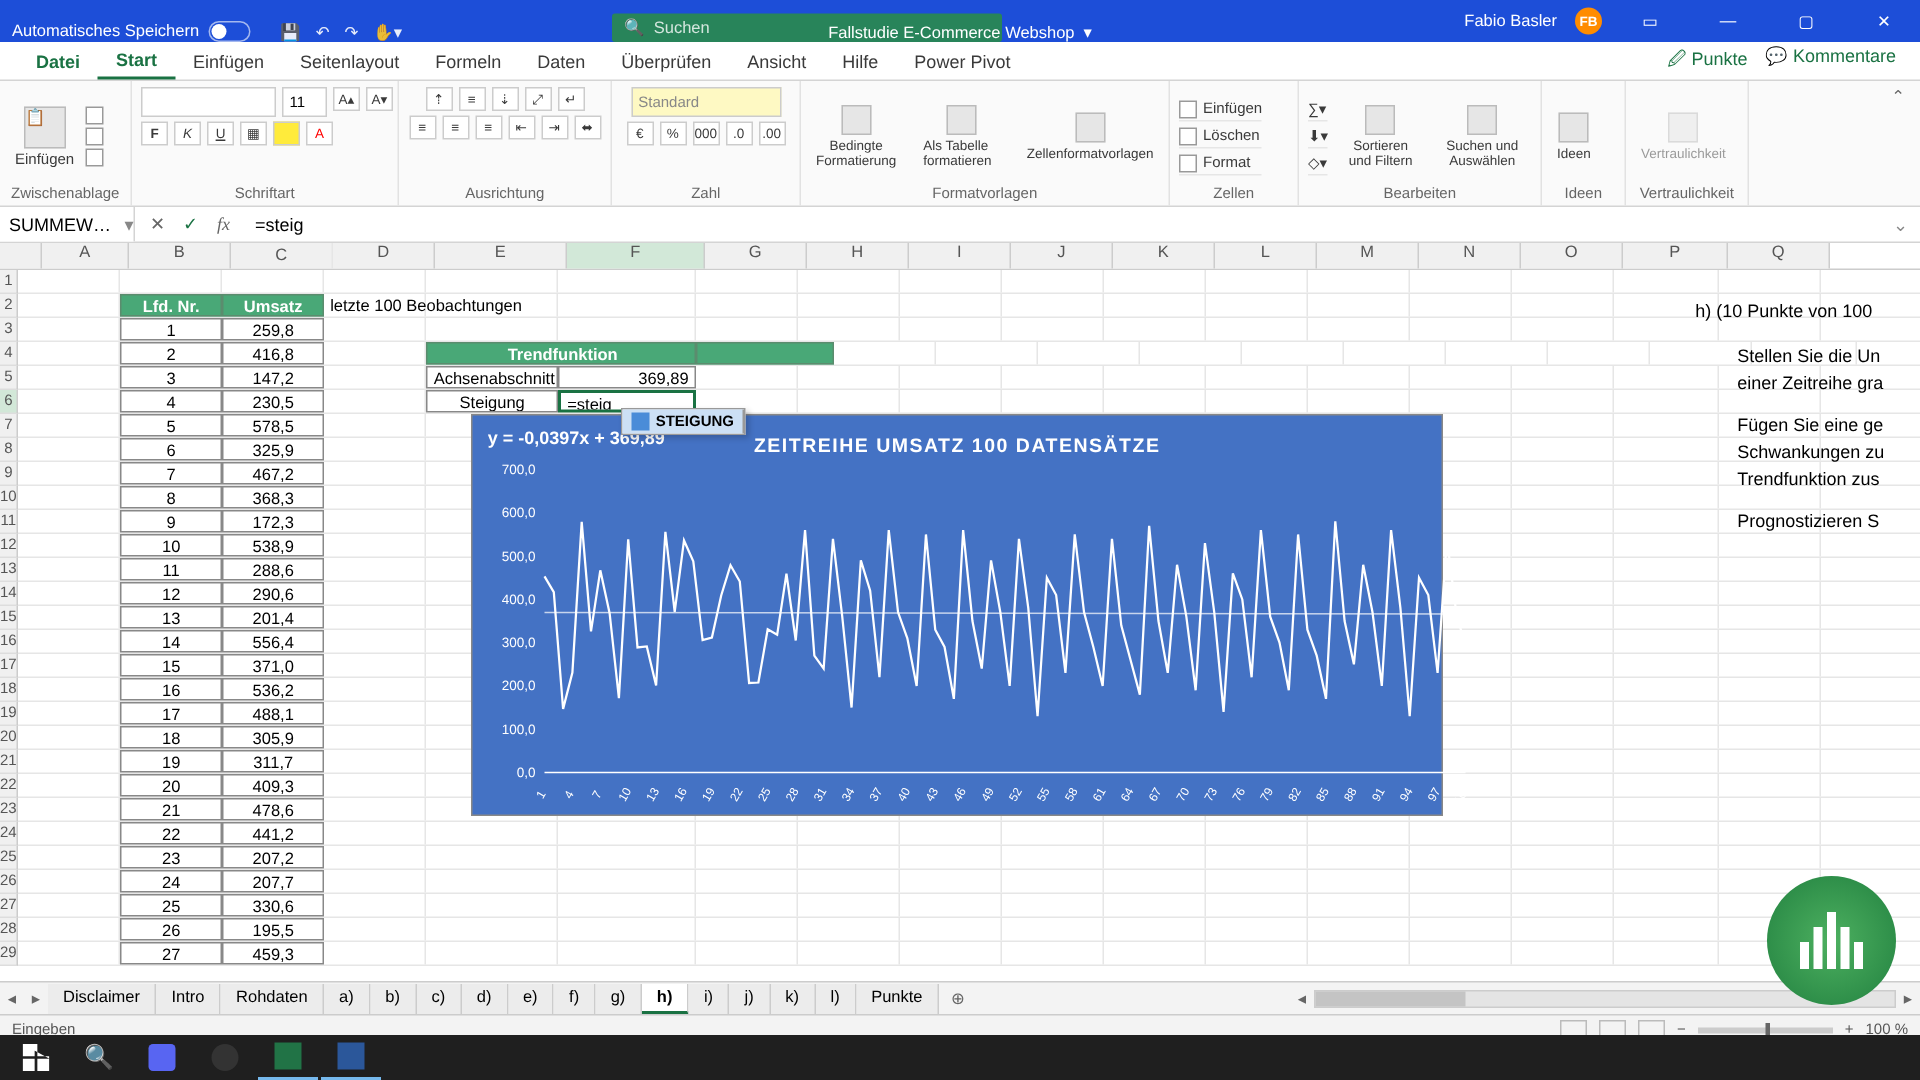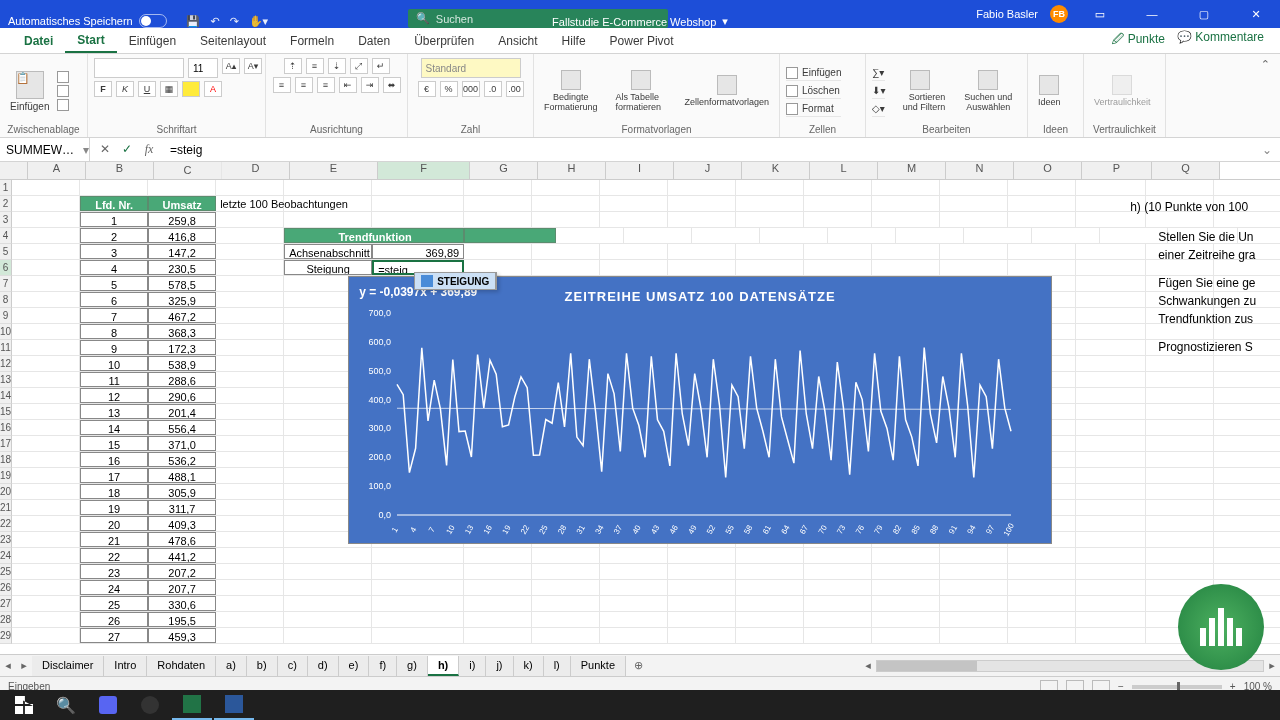--- a/index.html
+++ b/index.html
@@ -84,21 +84,21 @@
 .trend-v { background:#fff; border:1px solid #888 !important; text-align:right; padding-right:4px; }
 .trend-edit { border:2px solid #1a7243 !important; text-align:left; padding-left:4px; }
 
 
 .func-tip { position:absolute; left:402px; top:92px; background:#fff; border:1px solid #999; font-size:10px; display:flex; align-items:center; z-index:50; box-shadow:2px 2px 4px rgba(0,0,0,.2); }
 .func-tip .fn { background:#cce0f5; padding:2px 6px; font-weight:bold; border-right:1px solid #999; display:flex; align-items:center; gap:4px; }
 .func-tip .fn .ficon { width:12px; height:12px; background:#4a8cd8; display:inline-block; }
 .func-tip .desc { padding:2px 8px; color:#444; }
 
 
-.chart { position:absolute; left:302px; top:96px; width:704px; height:268px; background:#4472c4; border:1px solid #888;margin-left:34px; }
+.chart { position:absolute; left:302px; top:96px; width:648px; height:268px; background:#4472c4; border:1px solid #888; }
 .chart .eq { position:absolute; left:10px; top:8px; color:#fff; font-size:12px; font-weight:bold; }
 .chart .title { position:absolute; left:0; right:0; top:12px; text-align:center; color:#fff; font-size:13px; font-weight:bold; letter-spacing:1px; }
 .chart svg { position:absolute; left:0; top:0; }
 
 
 .tasktxt { position:absolute; left:1118px; top:18px; font-size:12px; line-height:1.5; width:160px; overflow:hidden; white-space:nowrap; }
 .tasktxt .hline { font-weight:normal; margin-bottom:12px; }
 .tasktxt p { margin-bottom:10px; padding-left:28px; }
 
 
@@ -292,21 +292,21 @@
           </div>
           <div class="row">
             <span>⬇▾</span>
           </div>
           <div class="row">
             <span>◇▾</span>
           </div>
         </div>
       <div class="rbtn">
           <span class="ico"></span>
-          <span style="font-size:9px;text-align:right;">Sortieren und Filtern</span>
+          <span style="font-size:9px;text-align:center;">Sortieren und Filtern</span>
         </div>
       <div class="rbtn">
           <span class="ico"></span>
           <span style="font-size:9px;text-align:center;">Suchen und Auswählen</span>
         </div>
     </div>
     <div class="label">Bearbeiten</div>
   </div>
   <div class="ribbon-group" style="width:56px;">
     <div class="content">

